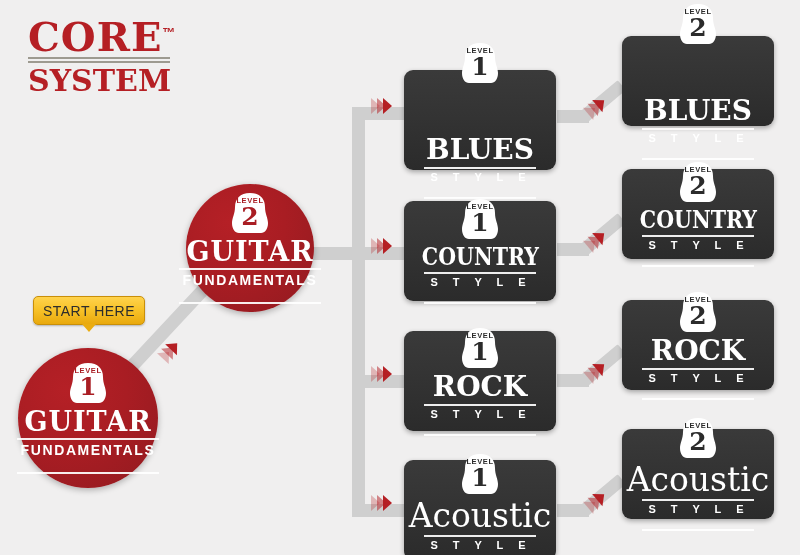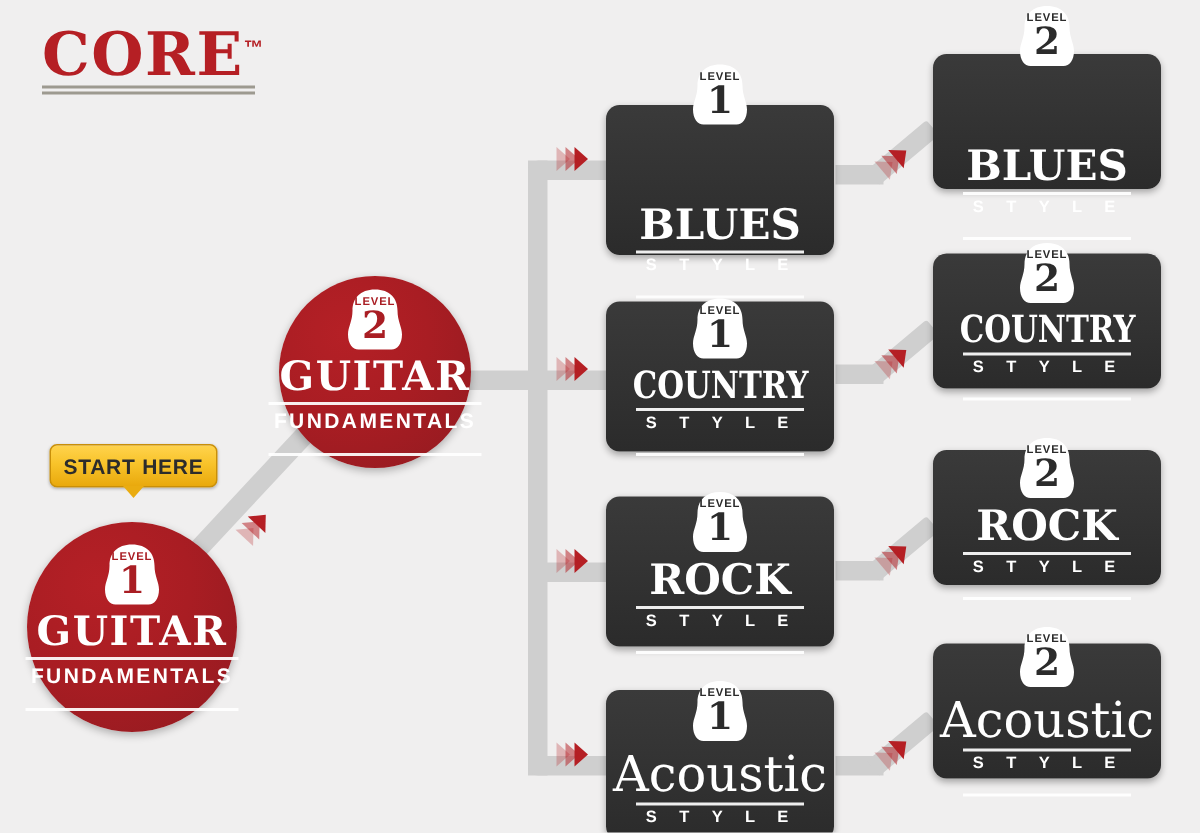--- a/index.html
+++ b/index.html
@@ -138,38 +138,39 @@
 
   
   .starthere{
     position:absolute;left:33px;top:284px;width:110px;height:27px;
     background:linear-gradient(180deg,#ffd34d 0%,#f8c32a 45%,#e9a90d 100%);
     border:1px solid #c98f09;border-radius:5px;
     display:flex;align-items:center;justify-content:center;
     box-shadow:0 1px 2px rgba(0,0,0,.25);
   }
   .starthere span{
-    font-family:"Liberation Sans",sans-serif;font-weight:bold;
+    font-family:"Liberation Sans",sans-serif;font-weight:normal;
     font-size:14px;letter-spacing:.5px;color:#2c2c2c;
   }
   .starthere:after{
     content:"";position:absolute;left:50%;margin-left:-7px;bottom:-8px;
     width:0;height:0;border-left:7px solid transparent;border-right:7px solid transparent;
     border-top:8px solid #eaac10;
   }
 </style>
 </head>
 <body>
 
 <div id="stage">
 
   <div class="logo">
     <div class="logo-row1"><span>CORE</span><span class="logo-tm">™</span></div>
     <div class="logo-rule"></div>
     <div class="logo-rule"></div>
+    <div class="logo-row3">SYSTEM</div>
   </div>
 
   <div class="diag" style="left:128px;top:352px;width:118px;transform:rotate(-47deg);"></div>
 
   <div class="pipe h" style="left:312px;top:235px;width:48px;"></div>
 
   <div class="pipe v" style="left:352px;top:95px;height:410px;"></div>
 
   <div class="pipe h r-tl" style="left:352px;top:95px;width:52px;"></div>
 

